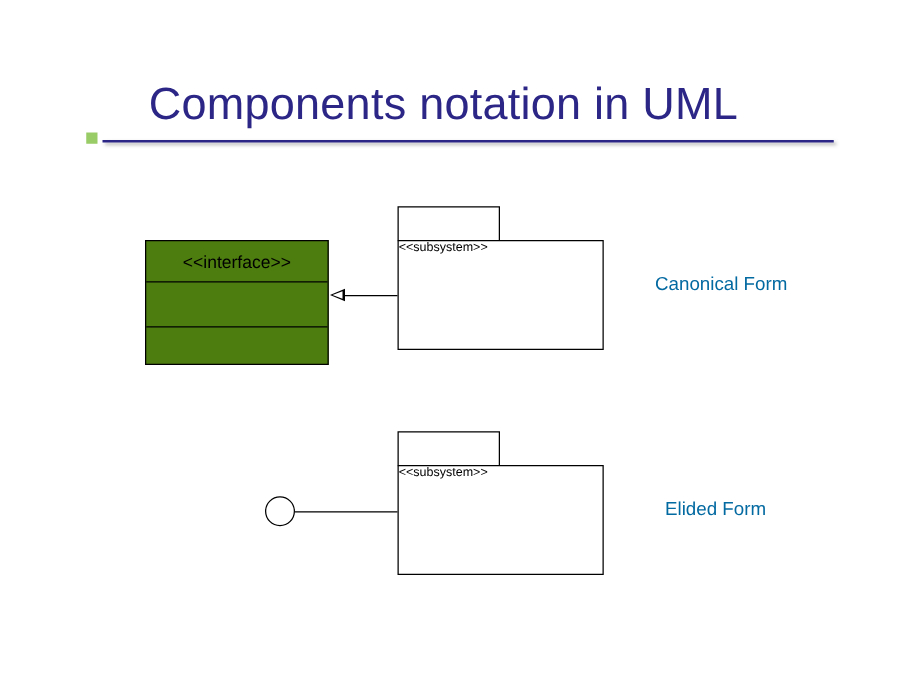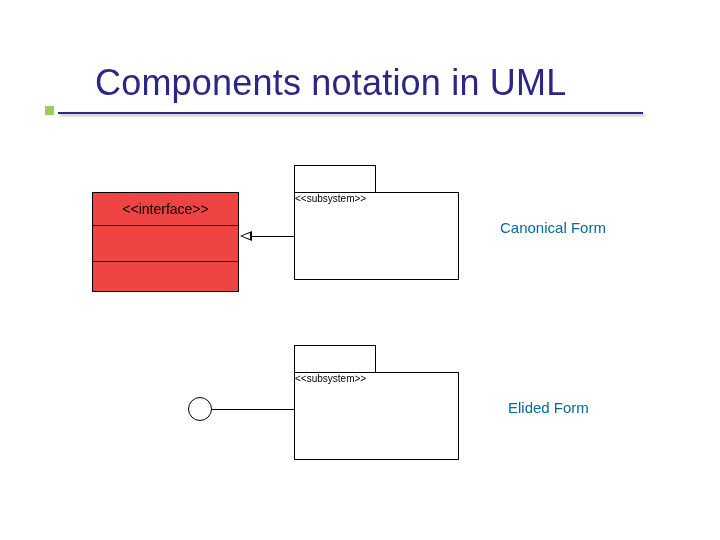--- a/index.html
+++ b/index.html
@@ -8,20 +8,21 @@
     width: 720px;
     height: 540px;
     background: #fff;
     font-family: Verdana, Arial, sans-serif;
     position: relative;
   }
   .slide {
     position: relative;
     width: 669px;
     height: 540px;
+    margin-left: 24px;
   }
   .title {
     position: absolute;
     left: 95px;
     top: 62px;
     font-size: 36px;
     color: #2c2787;
     font-family: Verdana, Arial, sans-serif;
     letter-spacing: 0.2px;
   }
@@ -43,21 +44,21 @@
     background: #99cc66;
   }
   
   .interface-box {
     position: absolute;
     left: 92px;
     top: 192px;
     width: 147px;
     height: 100px;
     border: 1px solid #000;
-    background: #ef4444;
+    background: #4d7c0f;
     box-sizing: border-box;
   }
   .interface-header {
     position: absolute;
     left: 0; right: 0; top: 0;
     height: 32px;
     border-bottom: 1px solid #000;
     display: flex;
     align-items: center;
     justify-content: center;

